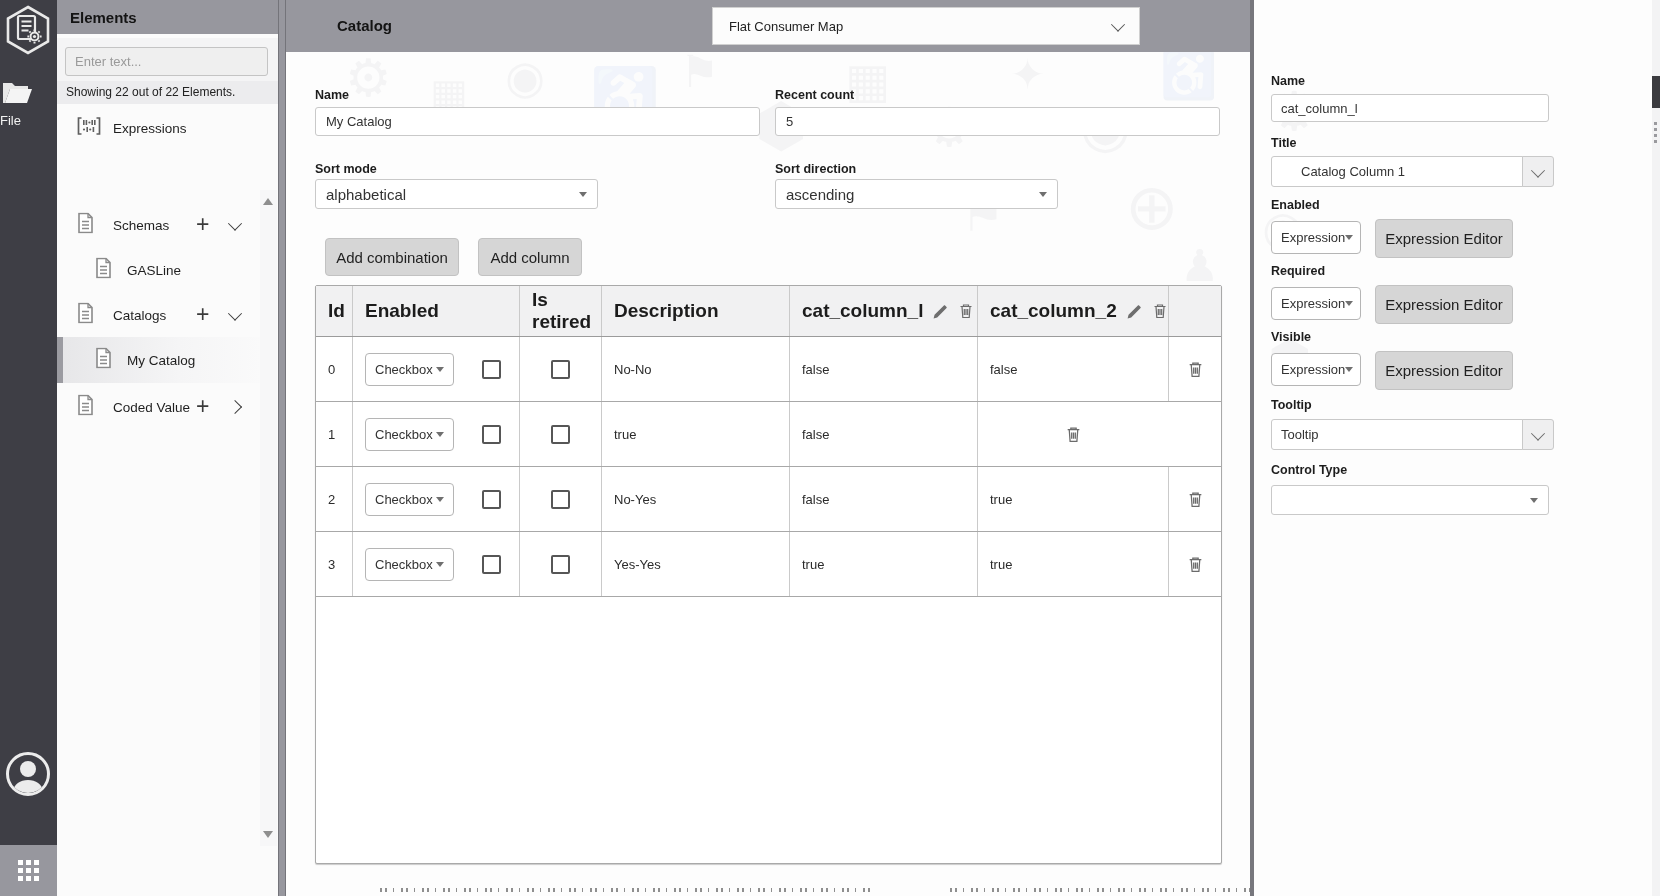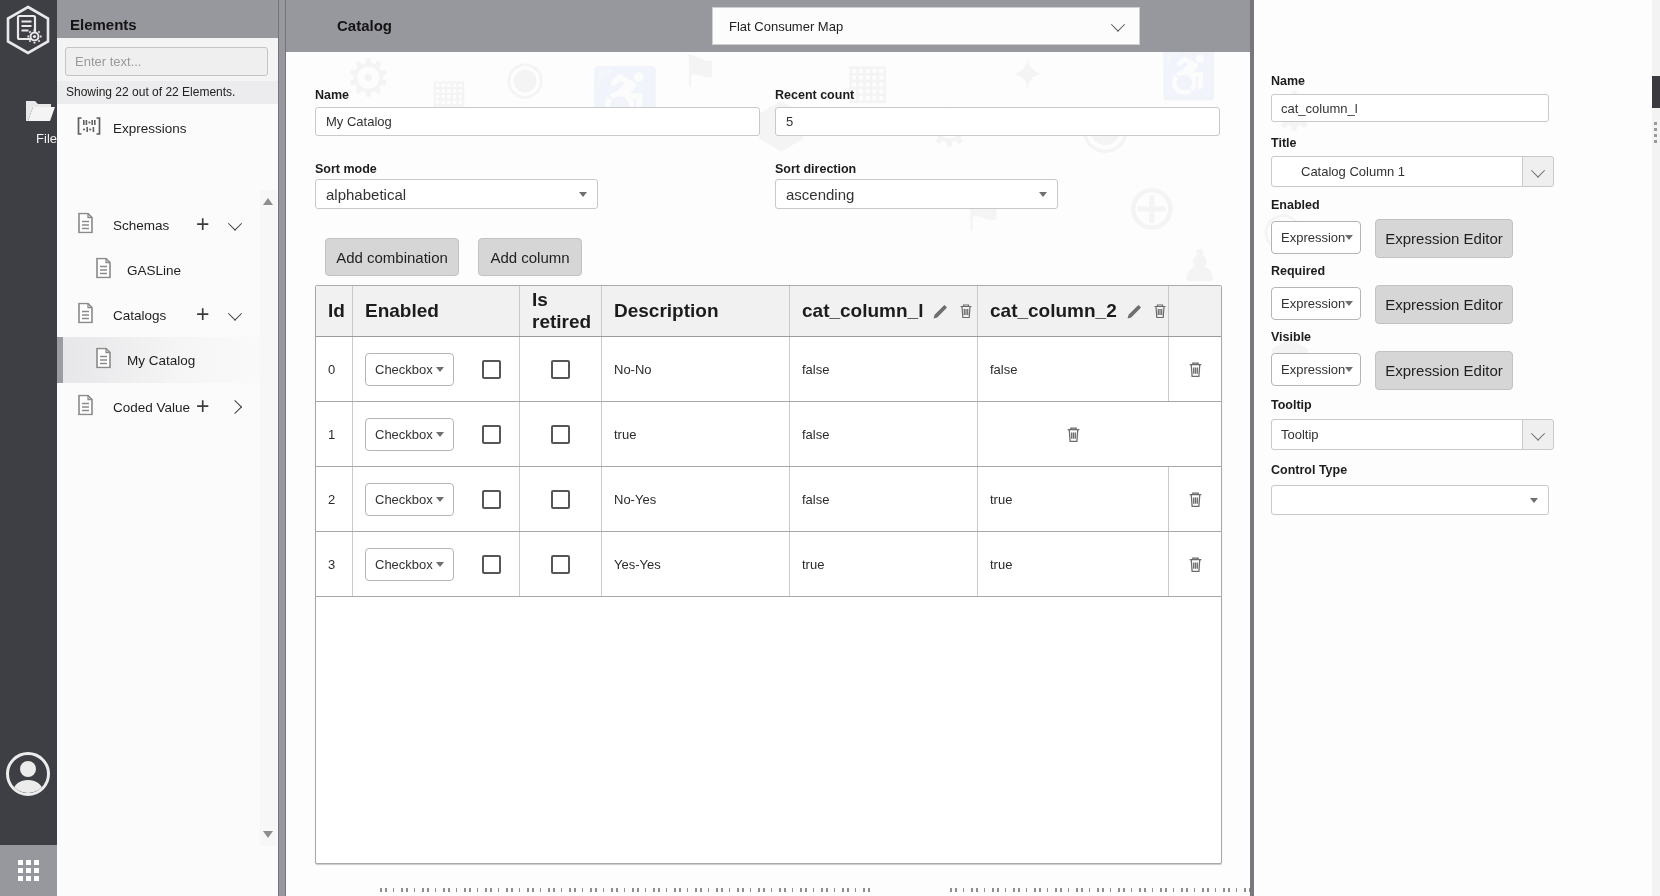--- a/index.html
+++ b/index.html
@@ -6,31 +6,31 @@
   #root{position:relative;width:1660px;height:896px;overflow:hidden;
         font-family:"Liberation Sans",sans-serif;background:#fdfdfd;}
 
   
   .wmlayer{position:absolute;inset:0;z-index:0;pointer-events:none;}
   .wm{position:absolute;color:rgba(70,70,90,.05);}
 
   
   .rail{position:absolute;left:0;top:0;width:57px;height:896px;background:#3e3e45;z-index:3;}
   .rail-logo{position:absolute;left:5px;top:5px;}
-  .rail-file{position:absolute;left:0;top:98px;width:57px;text-align:right;cursor:pointer;}
+  .rail-file{position:absolute;left:0;top:80px;width:57px;text-align:left;cursor:pointer;}
   .rail-file-label{color:#f2f2f2;font-size:13px;margin-top:3px;}
   .rail-avatar{position:absolute;left:5px;top:751px;cursor:pointer;}
   .rail-apps{position:absolute;left:0;top:845px;width:57px;height:51px;background:#97979e;
              display:flex;align-items:center;justify-content:center;cursor:pointer;}
   .waffle{display:grid;grid-template-columns:repeat(3,5px);gap:3px;}
   .waffle i{width:5px;height:5px;background:#fff;display:block;}
 
   
   .sidebar{position:absolute;left:57px;top:0;width:221px;height:896px;background:#fbfbfb;z-index:3;}
-  .sb-header{position:absolute;left:0;top:0;width:221px;height:48px;background:#97979e;
+  .sb-header{position:absolute;left:0;top:0;width:221px;height:34px;background:#97979e;
              display:flex;align-items:center;}
   .sb-title{font-size:15px;font-weight:bold;color:#141414;margin-left:13px;}
   .sb-band1{position:absolute;left:0;top:38px;width:221px;height:43px;background:#f4f4f5;}
   .sb-band2{position:absolute;left:0;top:81px;width:221px;height:23px;background:#ececee;}
   .sb-search{position:absolute;left:8px;top:47px;width:203px;height:29px;box-sizing:border-box;
              background:#efefef;border:1px solid #c4c4c4;border-radius:3px;padding:0 9px;
              font-size:13px;color:#333;font-family:"Liberation Sans",sans-serif;}
   .sb-search::placeholder{color:#9a9a9a;}
   .sb-count{position:absolute;left:9px;top:85px;font-size:12px;color:#222;}
   .titem{position:absolute;left:0;width:200px;height:44px;cursor:pointer;}

